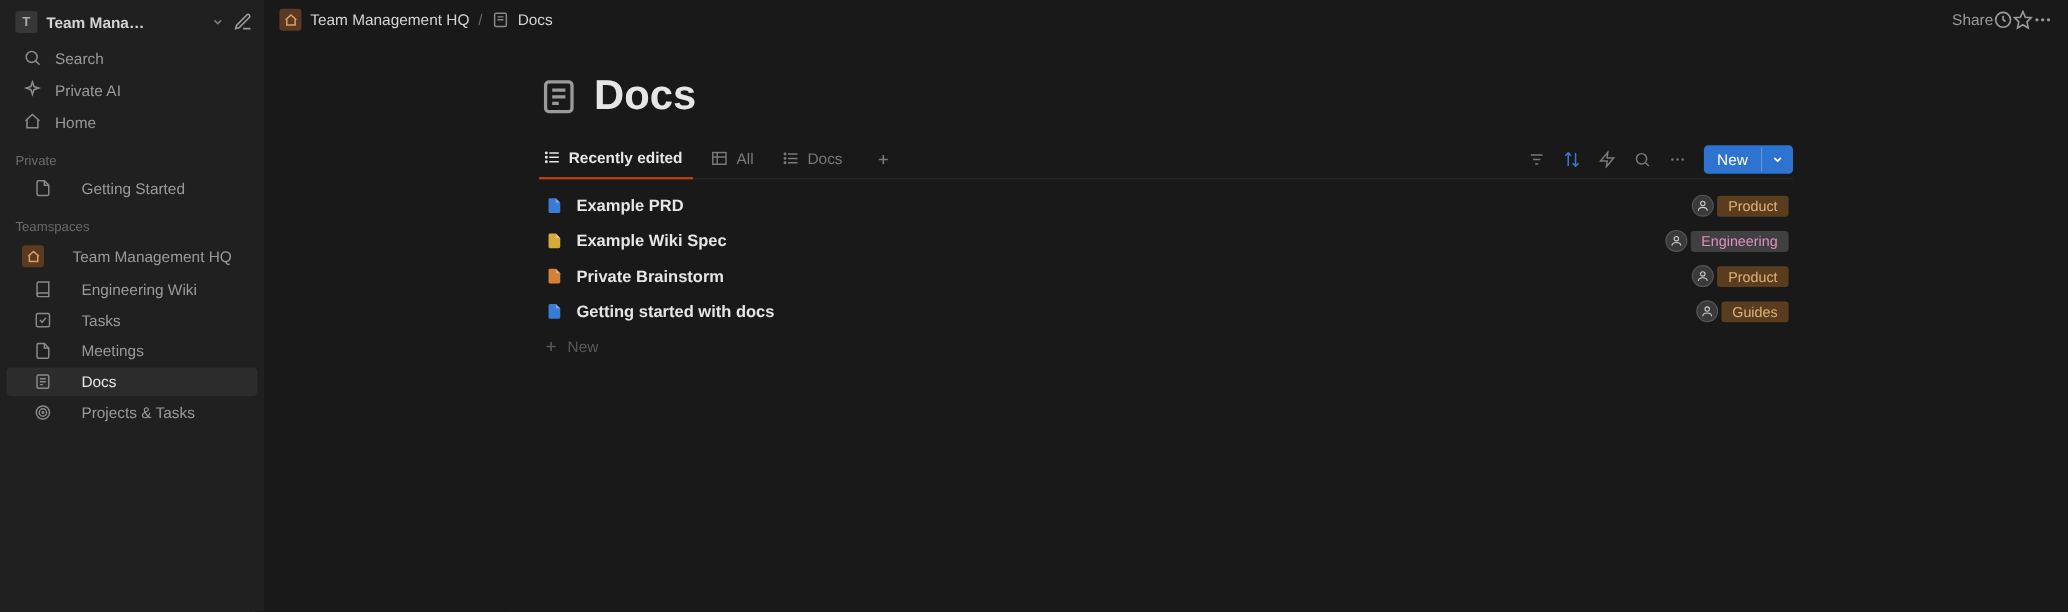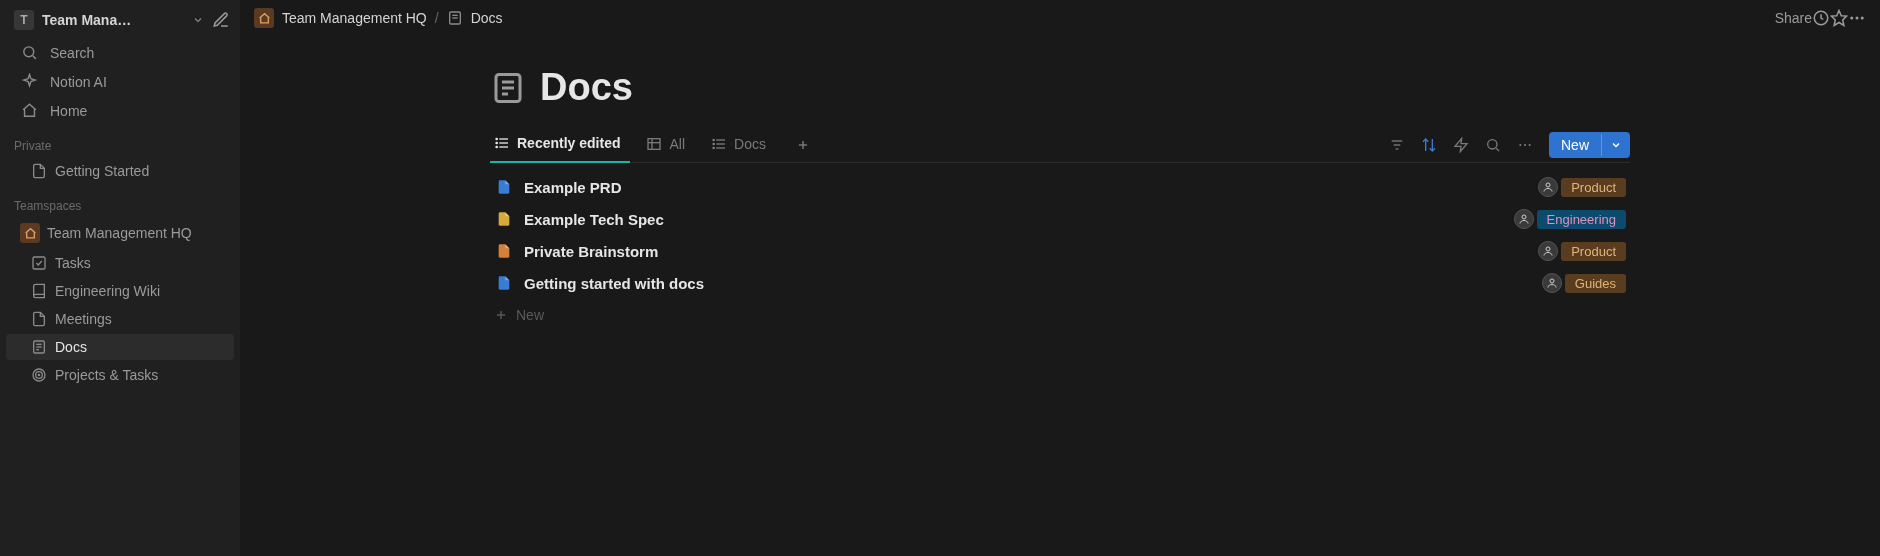--- a/index.html
+++ b/index.html
@@ -69,21 +69,21 @@
 .section-label {
   font-size: 12px;
   color: #6b6b6b;
   padding: 14px 14px 4px 14px;
   font-weight: 500;
 }
 
 .tree-item {
   display: flex;
   align-items: center;
-  gap: 7px;
+  gap: 26px;
   padding: 5px 14px 5px 24px;
   color: #9a9a9a;
   cursor: pointer;
   border-radius: 4px;
   margin: 1px 6px;
 }
 .tree-item.active { background: #2c2c2c; color: #e6e6e6; }
 .tree-item .icn { width: 18px; display:flex; align-items:center; justify-content:center; color:#8a8a8a; }
 .tree-item.parent { padding-left: 14px; }
 .tree-item.parent .home-icon-box {
@@ -151,21 +151,21 @@
   gap: 7px;
   padding: 8px 10px 10px 4px;
   color: #7a7a7a;
   cursor: pointer;
   font-size: 14px;
   margin-right: 12px;
 }
 .view-tab.active {
   color: #e6e6e6;
   font-weight: 600;
-  border-bottom: 2px solid #14b8a6;
+  border-bottom: 2px solid #c2410c;
   margin-bottom: -1px;
 }
 .view-tab .vicn { display:flex; align-items:center; }
 .add-view { color: #7a7a7a; padding: 8px; cursor: pointer; }
 
 .table-actions {
   margin-left: auto;
   display: flex;
   align-items: center;
   gap: 16px;
@@ -200,21 +200,21 @@
   background: #3a3a3a; display:flex; align-items:center; justify-content:center;
   font-size: 10px; color:#ccc; border: 1px solid #555;
 }
 .tag {
   padding: 2px 10px;
   border-radius: 3px;
   font-size: 13px;
   font-weight: 400;
 }
 .tag.product { background: #5a3d1f; color: #e0b37a; }
-.tag.engineering { background: #0c4a6e; color: #e090c0; }
+.tag.engineering { background: #404040; color: #e090c0; }
 .tag.guides { background: #5a3d1f; color: #e0b37a; }
 
 .new-row {
   display: flex;
   align-items: center;
   gap: 8px;
   padding: 8px 4px;
   color: #5a5a5a;
   cursor: pointer;
   font-size: 14px;
@@ -250,21 +250,21 @@
         </svg>
     </span>
     <span class="nav-label">Search</span>
   </div>
   <div class="nav-item">
     <span class="icn">
       <svg width="17" height="17" viewBox="0 0 24 24" fill="none" stroke="currentColor" stroke-width="2">
           <path d="M12 2l2 6 6 2-6 2-2 6-2-6-6-2 6-2z"></path>
         </svg>
     </span>
-    <span class="nav-label">Notion AI</span>
+    <span class="nav-label">Private AI</span>
   </div>
   <div class="nav-item">
     <span class="icn">
       <svg width="17" height="17" viewBox="0 0 24 24" fill="none" stroke="currentColor" stroke-width="2">
           <path d="M3 11l9-8 9 8"></path>
           <path d="M5 10v10h14V10"></path>
         </svg>
     </span>
     <span class="nav-label">Home</span>
   </div>
@@ -286,34 +286,34 @@
       <svg width="13" height="13" viewBox="0 0 24 24" fill="none" stroke="#e0a060" stroke-width="2.5">
           <path d="M3 11l9-8 9 8"></path>
           <path d="M5 10v10h14V10"></path>
         </svg>
     </span>
     <span class="nav-label">Team Management HQ</span>
   </div>
   <div class="tree-item">
     <span class="icn">
       <svg width="16" height="16" viewBox="0 0 24 24" fill="none" stroke="currentColor" stroke-width="2">
+          <path d="M4 19.5A2.5 2.5 0 016.5 17H20"></path>
+          <path d="M6.5 2H20v20H6.5A2.5 2.5 0 014 19.5v-15A2.5 2.5 0 016.5 2z"></path>
+        </svg>
+    </span>
+    <span class="nav-label">Engineering Wiki</span>
+  </div>
+  <div class="tree-item">
+    <span class="icn">
+      <svg width="16" height="16" viewBox="0 0 24 24" fill="none" stroke="currentColor" stroke-width="2">
           <rect x="3" y="3" width="18" height="18" rx="2"></rect>
           <polyline points="8 12 11 15 16 9"></polyline>
         </svg>
     </span>
     <span class="nav-label">Tasks</span>
-  </div>
-  <div class="tree-item">
-    <span class="icn">
-      <svg width="16" height="16" viewBox="0 0 24 24" fill="none" stroke="currentColor" stroke-width="2">
-          <path d="M4 19.5A2.5 2.5 0 016.5 17H20"></path>
-          <path d="M6.5 2H20v20H6.5A2.5 2.5 0 014 19.5v-15A2.5 2.5 0 016.5 2z"></path>
-        </svg>
-    </span>
-    <span class="nav-label">Engineering Wiki</span>
   </div>
   <div class="tree-item">
     <span class="icn">
       <svg width="16" height="16" viewBox="0 0 24 24" fill="none" stroke="currentColor" stroke-width="2">
           <path d="M14 2H6a2 2 0 00-2 2v16a2 2 0 002 2h12a2 2 0 002-2V8z"></path>
           <polyline points="14 2 14 8 20 8"></polyline>
         </svg>
     </span>
     <span class="nav-label">Meetings</span>
   </div>
@@ -504,21 +504,21 @@
             <span class="tag product">Product</span>
           </div>
         </div>
         <div class="doc-row">
           <span class="doc-icon">
             <svg width="16" height="16" viewBox="0 0 24 24" fill="#d5a93a">
               <path d="M14 2H6a2 2 0 00-2 2v16a2 2 0 002 2h12a2 2 0 002-2V8l-6-6z"></path>
               <path fill="#fff" fill-opacity="0.35" d="M14 2v6h6"></path>
             </svg>
           </span>
-          <span class="doc-title">Example Tech Spec</span>
+          <span class="doc-title">Example Wiki Spec</span>
           <div class="doc-meta">
             <span class="avatar">
               <svg width="12" height="12" viewBox="0 0 24 24" fill="none" stroke="currentColor" stroke-width="2">
                 <circle cx="12" cy="8" r="4"></circle>
                 <path d="M4 21c0-4 4-6 8-6s8 2 8 6"></path>
               </svg>
             </span>
             <span class="tag engineering">Engineering</span>
           </div>
         </div>

